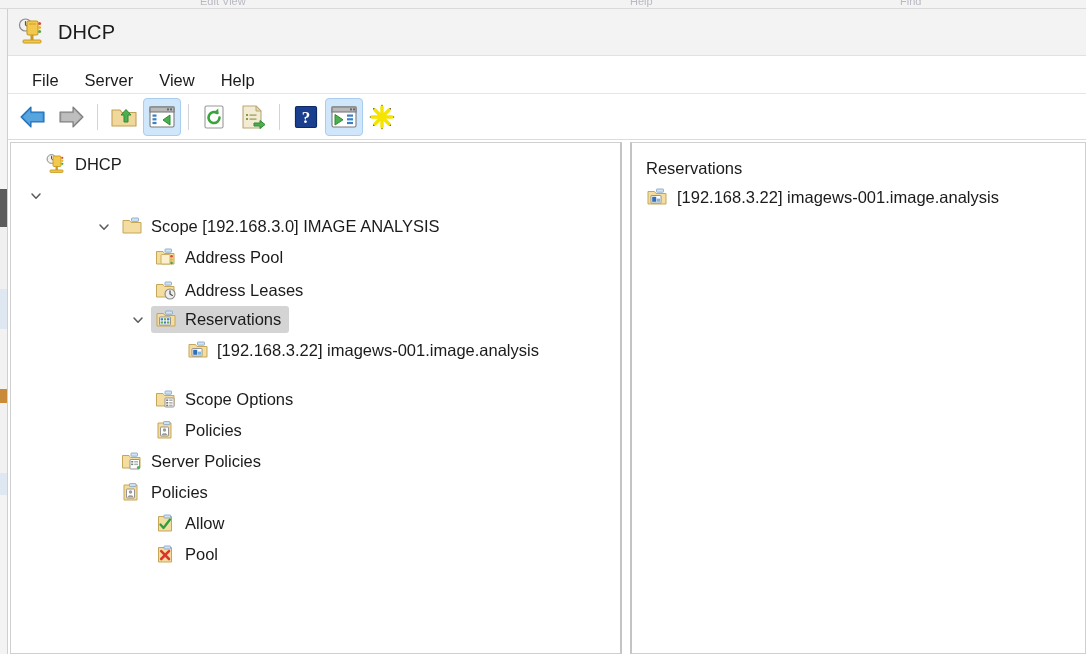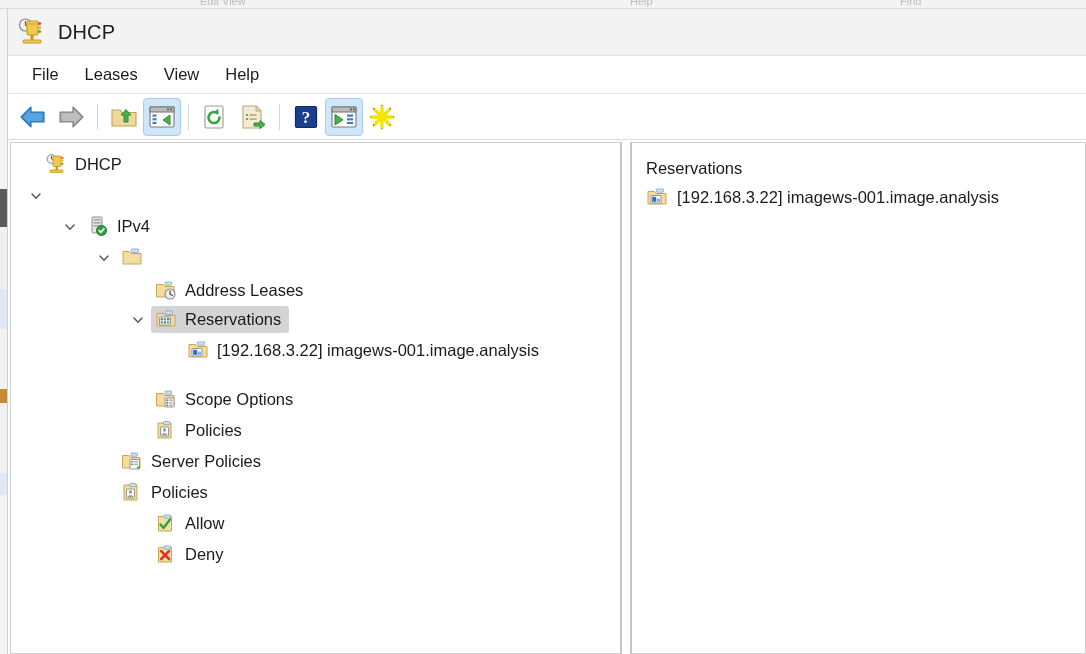--- a/index.html
+++ b/index.html
@@ -83,21 +83,21 @@
     color: #1b1b1b;
     letter-spacing: .1px;
   }
 
   
   .menubar {
     height: 38px;
     background: #ffffff;
     border-bottom: 1px solid #e6e6e6;
     display: flex;
-    align-items: center;
+    align-items: flex-end;
     padding-left: 11px;
     flex: none;
   }
   .menu-item {
     font-size: 16.5px;
     color: #1b1b1b;
     padding: 3px 13px;
     border-radius: 3px;
     cursor: default;
     white-space: nowrap;
@@ -269,21 +269,21 @@
 
           <rect x="14.5" y="18" width="3" height="5" fill="#c89a20"></rect>
           <rect x="7" y="23" width="18" height="3" rx="1" fill="#f2c94c" stroke="#c89a20" stroke-width="1"></rect>
         </svg>
       </div>
       <div class="title-text">DHCP</div>
     </div>
 
     <div class="menubar">
       <div class="menu-item">File</div>
-      <div class="menu-item">Leases</div>
+      <div class="menu-item">Server</div>
       <div class="menu-item">View</div>
       <div class="menu-item">Help</div>
     </div>
 
     <div class="toolbar">
 
       <div class="tb-btn">
         <svg width="30" height="26" viewBox="0 0 30 26">
           <path d="M13 3 L3 13 L13 23 L13 18 L26 18 L26 8 L13 8 Z" fill="#3b8fd4" stroke="#1f6fb5" stroke-width="1.1" stroke-linejoin="round"></path>
           <path d="M12 5.5 L5 13 L12 20.5 L12 17 L24.5 17 L24.5 9.2 L12 9.2 Z" fill="#6fb6e8" opacity=".55"></path>
@@ -409,57 +409,53 @@
           </div>
 
           <div class="tree-row" style="padding-left:12px;">
             <span class="tw-chev">
               <svg width="14" height="14" viewBox="0 0 14 14">
                   <path d="M3 5 L7 9.2 L11 5" fill="none" stroke="#5a5a5a" stroke-width="1.5" stroke-linecap="round" stroke-linejoin="round"></path>
                 </svg>
             </span>
           </div>
 
-          <div class="tree-row" style="padding-left:46px;">
-            <span class="tw-chev">
-              <svg width="14" height="14" viewBox="0 0 14 14">
-                  <path d="M3 5 L7 9.2 L11 5" fill="none" stroke="#5a5a5a" stroke-width="1.5" stroke-linecap="round" stroke-linejoin="round"></path>
-                </svg>
-            </span>
-            <span class="tree-label-wrap">
-              <span class="tree-icon">
-                <svg class="ic" viewBox="0 0 22 22">
-                  <rect x="5" y="2" width="10" height="16" rx="1.2" fill="#e6e6e6" stroke="#8f8f8f" stroke-width="1"></rect>
-                  <rect x="6.5" y="4" width="7" height="1.6" fill="#a8a8a8"></rect>
-                  <rect x="6.5" y="7" width="7" height="1.6" fill="#a8a8a8"></rect>
-                  <rect x="6.5" y="10" width="7" height="1.6" fill="#a8a8a8"></rect>
-                  <circle cx="14.5" cy="15.5" r="5" fill="#2f9e41" stroke="#1f7a2e" stroke-width="1"></circle>
-                  <path d="M12.2 15.6 L13.9 17.3 L17 13.8" fill="none" stroke="#ffffff" stroke-width="1.7" stroke-linecap="round" stroke-linejoin="round"></path>
-                </svg>
-              </span>
-              <span class="tree-text">IPv4</span>
-            </span>
-          </div>
 
           <div class="tree-row" style="padding-left:80px;">
             <span class="tw-chev">
               <svg width="14" height="14" viewBox="0 0 14 14">
                   <path d="M3 5 L7 9.2 L11 5" fill="none" stroke="#5a5a5a" stroke-width="1.5" stroke-linecap="round" stroke-linejoin="round"></path>
                 </svg>
             </span>
             <span class="tree-label-wrap">
               <span class="tree-icon">
                 <svg class="ic" viewBox="0 0 22 22">
                   <path d="M2 5.5 L8.5 5.5 L10 7.5 L20 7.5 L20 18 L2 18 Z" fill="#f4dda0" stroke="#c6a758" stroke-width="1" stroke-linejoin="round"></path>
                   <rect x="10.5" y="3" width="7" height="3.4" rx=".6" fill="#cfe3f5" stroke="#8aa8c4" stroke-width=".9"></rect>
                 </svg>
               </span>
-            </span>
-          </div>
-
+              <span class="tree-text">Scope [192.168.3.0] IMAGE ANALYSIS</span>
+            </span>
+          </div>
+
+          <div class="tree-row" style="padding-left:140px;">
+            <span class="tree-label-wrap">
+              <span class="tree-icon">
+                <svg class="ic" viewBox="0 0 22 22">
+                  <path d="M1.5 5.5 L8 5.5 L9.5 7.5 L19 7.5 L19 18 L1.5 18 Z" fill="#f4dda0" stroke="#c6a758" stroke-width="1" stroke-linejoin="round"></path>
+                  <rect x="10" y="3" width="6.5" height="3.2" rx=".6" fill="#cfe3f5" stroke="#8aa8c4" stroke-width=".9"></rect>
+                  <rect x="6" y="8.5" width="9" height="9.5" rx=".8" fill="#fbf0cd" stroke="#c6a758" stroke-width=".9"></rect>
+                  <circle cx="16.6" cy="10.3" r="1.3" fill="#d94a3d"></circle>
+                  <circle cx="16.6" cy="13.6" r="1.3" fill="#f0b429"></circle>
+                  <circle cx="16.6" cy="16.9" r="1.3" fill="#4aa84a"></circle>
+                </svg>
+              </span>
+              <span class="tree-text">Address Pool</span>
+            </span>
+          </div>
 
           <div class="tree-row" style="padding-left:140px;align-items:flex-end;">
             <span class="tree-label-wrap">
               <span class="tree-icon">
                 <svg class="ic" viewBox="0 0 22 22">
                   <path d="M1.5 5.5 L8 5.5 L9.5 7.5 L19 7.5 L19 18 L1.5 18 Z" fill="#f4dda0" stroke="#c6a758" stroke-width="1" stroke-linejoin="round"></path>
                   <rect x="10" y="3" width="6.5" height="3.2" rx=".6" fill="#cfe3f5" stroke="#8aa8c4" stroke-width=".9"></rect>
                   <circle cx="15" cy="15" r="5" fill="#eeeeee" stroke="#8a8a8a" stroke-width="1.1"></circle>
                   <path d="M15 11.8 L15 15 L17.3 16.4" fill="none" stroke="#4a4a4a" stroke-width="1.2" stroke-linecap="round"></path>
                 </svg>
@@ -593,21 +589,21 @@
               <span class="tree-icon">
                 <svg class="ic" viewBox="0 0 22 22">
                   <path d="M3.5 4.5 L16.5 4.5 L16.5 19 L3.5 19 Z" fill="#f4dda0" stroke="#c6a758" stroke-width="1" stroke-linejoin="round"></path>
                   <rect x="9" y="3" width="6.5" height="3" rx=".6" fill="#cfe3f5" stroke="#8aa8c4" stroke-width=".9"></rect>
                   <g stroke="#d9372b" stroke-width="2.6" stroke-linecap="round">
                     <line x1="6.2" y1="8.2" x2="14" y2="16"></line>
                     <line x1="14" y1="8.2" x2="6.2" y2="16"></line>
                   </g>
                 </svg>
               </span>
-              <span class="tree-text">Deny</span>
+              <span class="tree-text">Pool</span>
             </span>
           </div>
 
 
         </div>
       </div>
 
       <div class="splitter"></div>
 
       <div class="list-panel">

